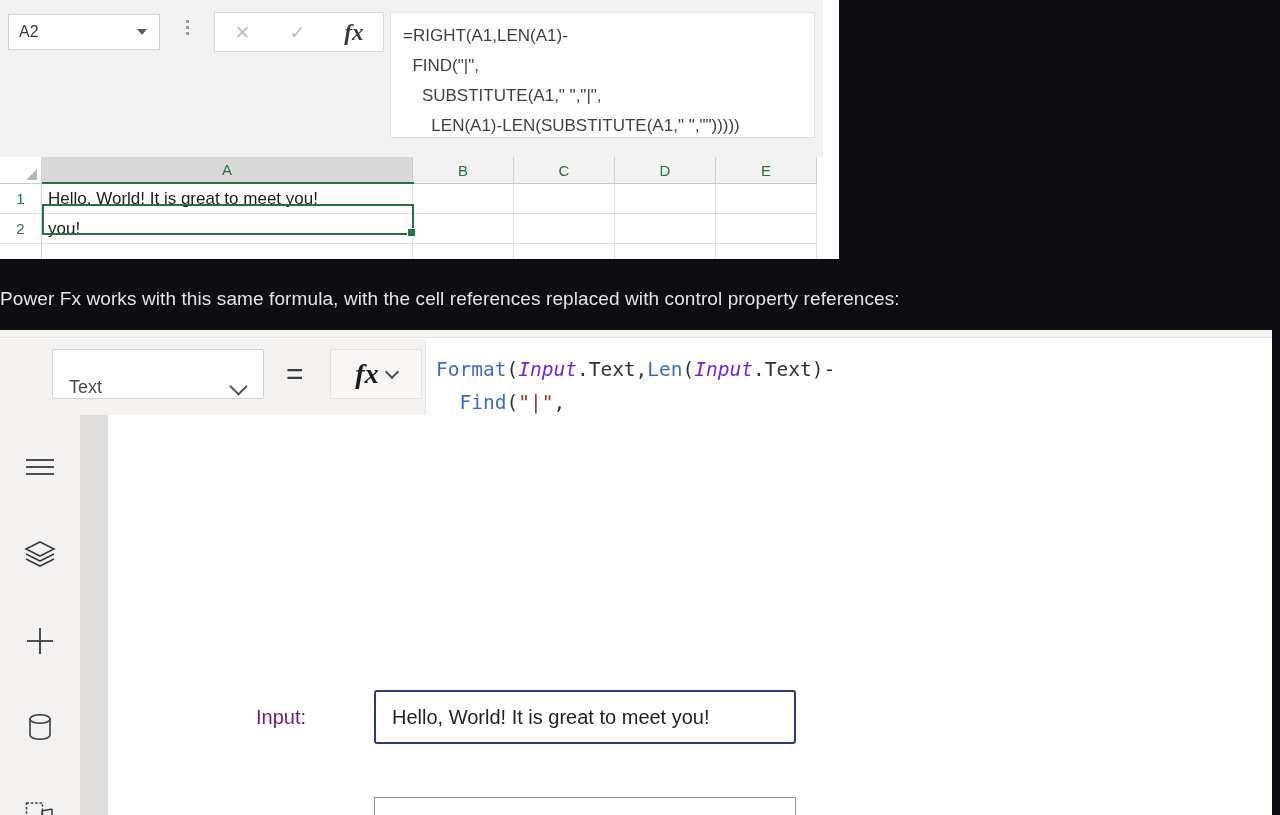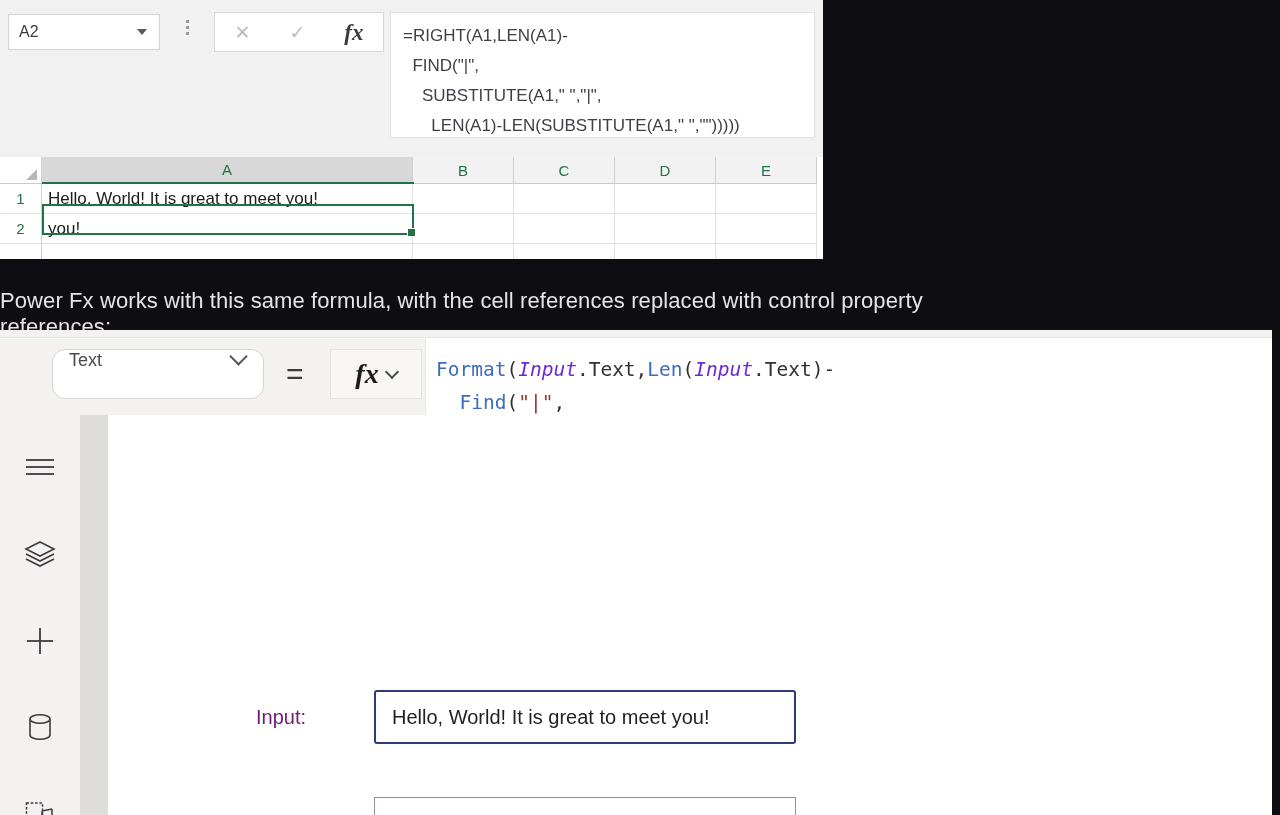--- a/index.html
+++ b/index.html
@@ -21,20 +21,21 @@
 
   
   #excel-block {
     position: absolute;
     left: 0;
     top: 0;
     width: 823px;
     height: 259px;
     background: #ffffff;
     overflow: hidden;
+    padding-left: 16px;
   }
   .excel-topbar {
     position: absolute;
     left: 0; top: 0;
     width: 823px;
     height: 157px;
     background: #f1f1f1;
   }
   .name-box {
     position: absolute;
@@ -207,21 +208,21 @@
     width: 372px; height: 2px;
     background: #217346;
   }
 
   
   #body-text {
     position: absolute;
     left: 0;
     top: 288px;
     width: 1000px;
-    font-size: 22px;
+    font-size: 19px;
     color: #e7e4e9;
     letter-spacing: 0.1px;
   }
 
   
   #pfx-block {
     position: absolute;
     left: 0;
     top: 330px;
     width: 1272px;
@@ -246,22 +247,22 @@
     background: #f3f2f1;
   }
   .prop-select {
     position: absolute;
     left: 52px; top: 10px;
     width: 212px; height: 50px;
     background: #ffffff;
     border: 1px solid #d6d4d2;
     box-sizing: border-box;
     display: flex;
-    align-items: flex-start;
-    border-radius: 13px;
+    align-items: flex-end;
+    border-radius: 1px;
   }
   .prop-select-text {
     flex: 1;
     padding-left: 16px;
     font-size: 18px;
     color: #4b4b4b;
   }
   .chev {
     width: 11px; height: 11px;
     border-right: 2px solid #585858;

